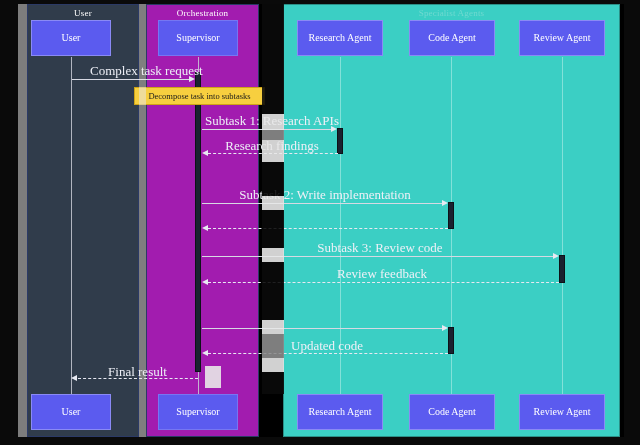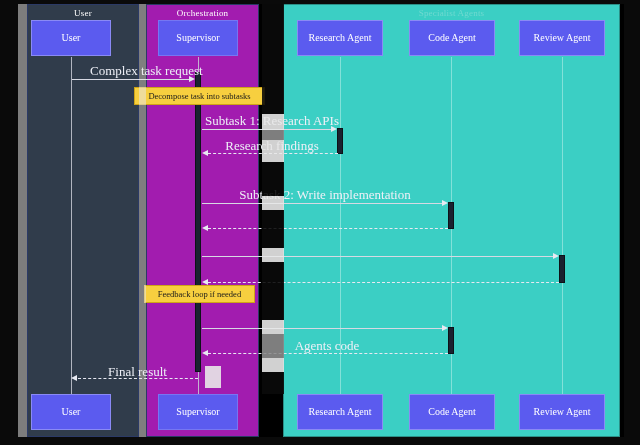--- a/index.html
+++ b/index.html
@@ -249,43 +249,42 @@
 
   <div class="msg" style="left:202px;top:203px;width:244px;"></div>
   <div class="arrowhead right" style="left:442px;top:200px;"></div>
   <div class="msg-label" style="left:205px;top:190px;width:240px;">Subtask 2: Write implementation</div>
 
   <div class="msg dashed" style="left:208px;top:228px;width:240px;"></div>
   <div class="arrowhead left" style="left:202px;top:225px;"></div>
 
   <div class="msg" style="left:202px;top:256px;width:355px;"></div>
   <div class="arrowhead right" style="left:553px;top:253px;"></div>
+  <div class="msg-label" style="left:205px;top:243px;width:350px;">Subtask 3: Review code</div>
 
   <div class="msg dashed" style="left:208px;top:282px;width:351px;"></div>
   <div class="arrowhead left" style="left:202px;top:279px;"></div>
+  <div class="msg-label" style="left:207px;top:269px;width:350px;">Review feedback</div>
 
   <div class="msg" style="left:202px;top:328px;width:244px;"></div>
   <div class="arrowhead right" style="left:442px;top:325px;"></div>
 
   <div class="msg dashed" style="left:208px;top:353px;width:240px;"></div>
   <div class="arrowhead left" style="left:202px;top:350px;"></div>
-  <div class="msg-label" style="left:207px;top:341px;width:240px;">Agents code</div>
+  <div class="msg-label" style="left:207px;top:341px;width:240px;">Updated code</div>
 
   <div class="msg dashed" style="left:78px;top:378px;width:120px;"></div>
   <div class="arrowhead left" style="left:71px;top:375px;"></div>
   <div class="msg-label" style="left:85px;top:367px;width:105px;">Final result</div>
 
   <div class="note" style="left:134px;top:87px;width:131px;height:18px;">
     <span>Decompose task into subtasks</span>
   </div>
 
 
-  <div class="note" style="left:144px;top:285px;width:111px;height:18px;">
-    <span>Feedback loop if needed</span>
-  </div>
 
   <div class="artifact art-dark" style="left:262px;top:4px;width:22px;height:110px;"></div>
   <div class="artifact art-light" style="left:262px;top:114px;width:22px;height:16px;"></div>
   <div class="artifact art-mid" style="left:262px;top:130px;width:22px;height:10px;"></div>
   <div class="artifact art-light" style="left:262px;top:140px;width:22px;height:22px;"></div>
   <div class="artifact art-dark" style="left:262px;top:162px;width:22px;height:34px;"></div>
   <div class="artifact art-light" style="left:262px;top:196px;width:22px;height:14px;"></div>
   <div class="artifact art-dark" style="left:262px;top:210px;width:22px;height:38px;"></div>
   <div class="artifact art-light" style="left:262px;top:248px;width:22px;height:14px;"></div>
   <div class="artifact art-dark" style="left:262px;top:262px;width:22px;height:58px;"></div>

